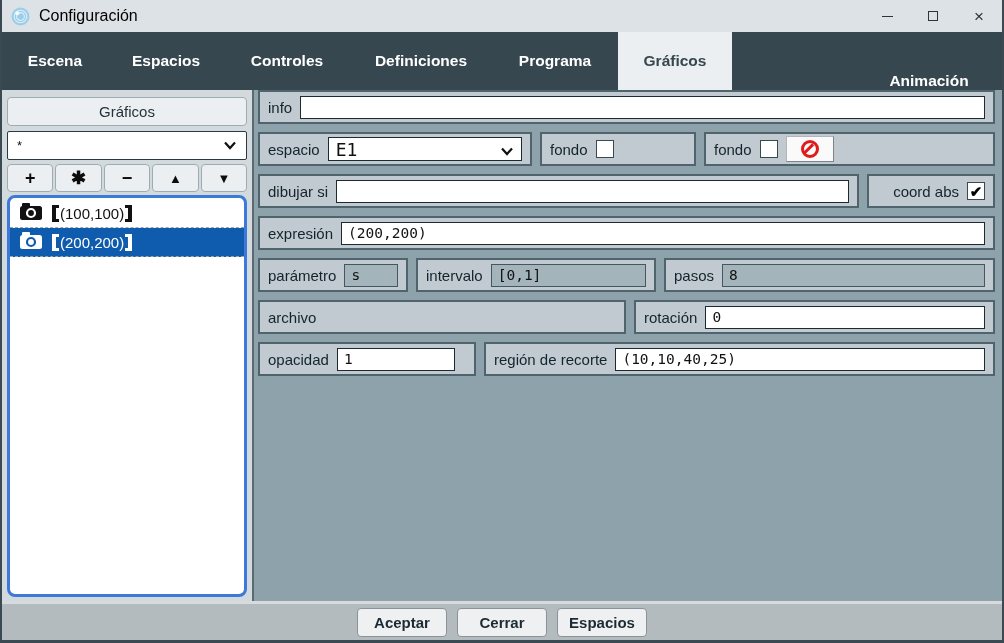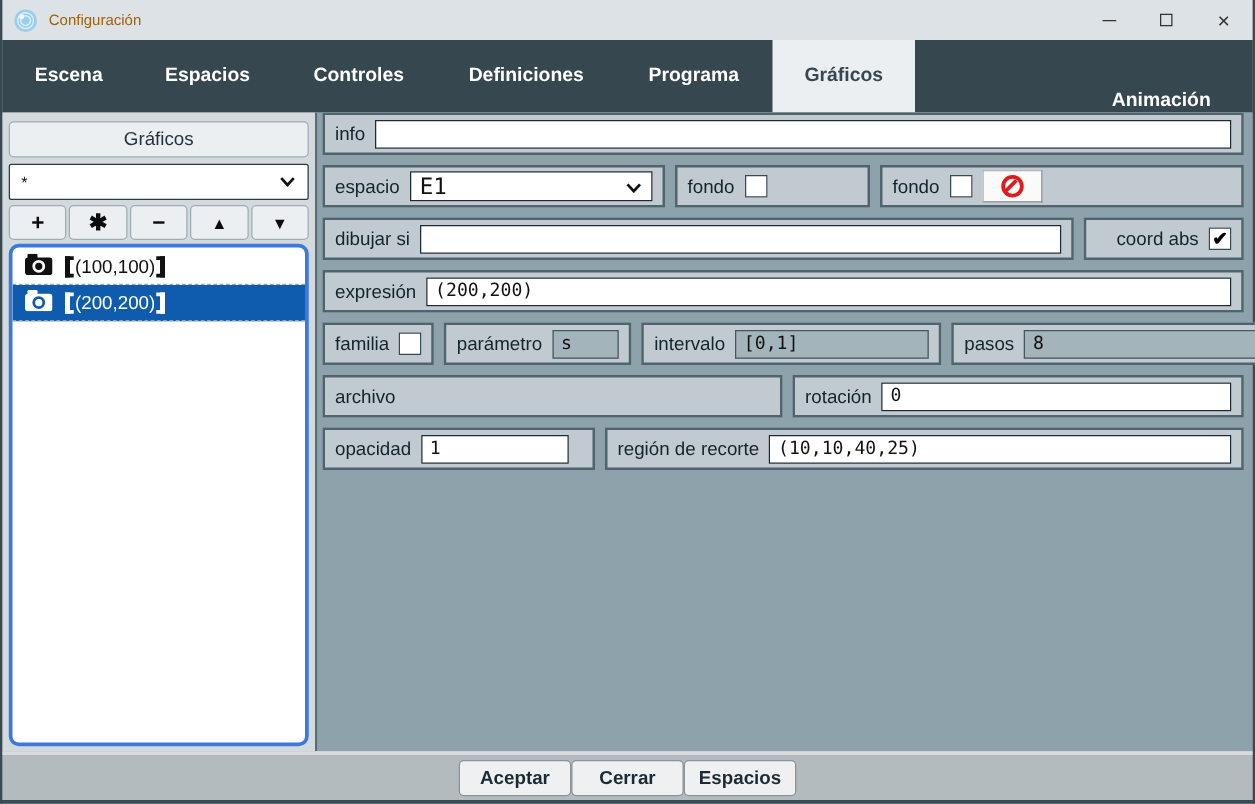--- a/index.html
+++ b/index.html
@@ -5,21 +5,21 @@
   * { margin:0; padding:0; box-sizing:border-box; }
   html,body { width:1004px; height:643px; background:#8ea2ac; }
   body { font-family:"Liberation Sans", sans-serif; }
 
   .window { width:1004px; height:643px; display:flex; flex-direction:column;
     border-left:2px solid #3b4952; border-right:2px solid #3b4952; border-bottom:3px solid #3b4952; }
 
   
   .titlebar { flex:0 0 32px; background:#dde2e6; display:flex; align-items:center; padding-left:9px; }
   .app-icon { display:flex; }
-  .title-text { font-size:12px; color:#a16207; margin-left:9px; }
+  .title-text { font-size:16px; color:#000000; margin-left:9px; }
   .win-controls { margin-left:auto; display:flex; height:100%; }
   .win-btn { width:46px; display:flex; align-items:center; justify-content:center; color:#222; cursor:default; }
   .min-glyph { width:11px; height:0; border-bottom:1.4px solid #333; display:block; }
   .max-glyph { width:10px; height:10px; border:1.4px solid #333; display:block; }
   .close-glyph { font-size:17px; color:#333; line-height:1; }
 
   
   .tabbar { flex:0 0 33px; background:#36474f; display:flex; }
   .tab { display:flex; align-items:center; justify-content:center; color:#fff;
     font-size:15.5px; font-weight:bold; }
@@ -70,21 +70,21 @@
 
   .grow { flex:1; }
   .g-espacio{width:274px} .g-fondo{width:156px}
   .g-coord{width:128px; justify-content:flex-end;}
   .g-familia{width:104px} .g-parametro{width:150px} .g-intervalo{width:240px}
   .g-archivo{width:368px} .g-opacidad{width:218px}
   .w-param{width:54px} .w-opac{width:118px}
 
   
   .footer { flex:0 0 39px; background:#b4bbbf; border-top:3px solid #d7dbde;
-    display:flex; align-items:center; justify-content:center; }
+    display:flex; align-items:center; justify-content:center; gap:10px; }
   .f-btn { width:90px; height:29px; background:#eef0f2; border:1px solid #8b9398; border-radius:4px;
     font-size:15px; font-weight:bold; color:#1c2b33; display:flex; align-items:center; justify-content:center;
     font-family:"Liberation Sans", sans-serif; }
 </style>
 </head>
 <body>
 
 <div class="window">
 
   <div class="titlebar">
@@ -219,24 +219,20 @@
       </div>
 
       <div class="row">
         <div class="group grow">
           <span class="label">expresión</span>
           <input class="field grow" value="(200,200)" style="">
         </div>
       </div>
 
       <div class="row">
-        <div class="group g-familia">
-          <span class="label">familia</span>
-          <span class="checkbox"></span>
-        </div>
         <div class="group g-parametro">
           <span class="label">parámetro</span>
           <input class="field disabled w-param" value="s" style="">
         </div>
         <div class="group g-intervalo">
           <span class="label">intervalo</span>
           <input class="field disabled grow" value="[0,1]" style="">
         </div>
         <div class="group grow">
           <span class="label">pasos</span>

